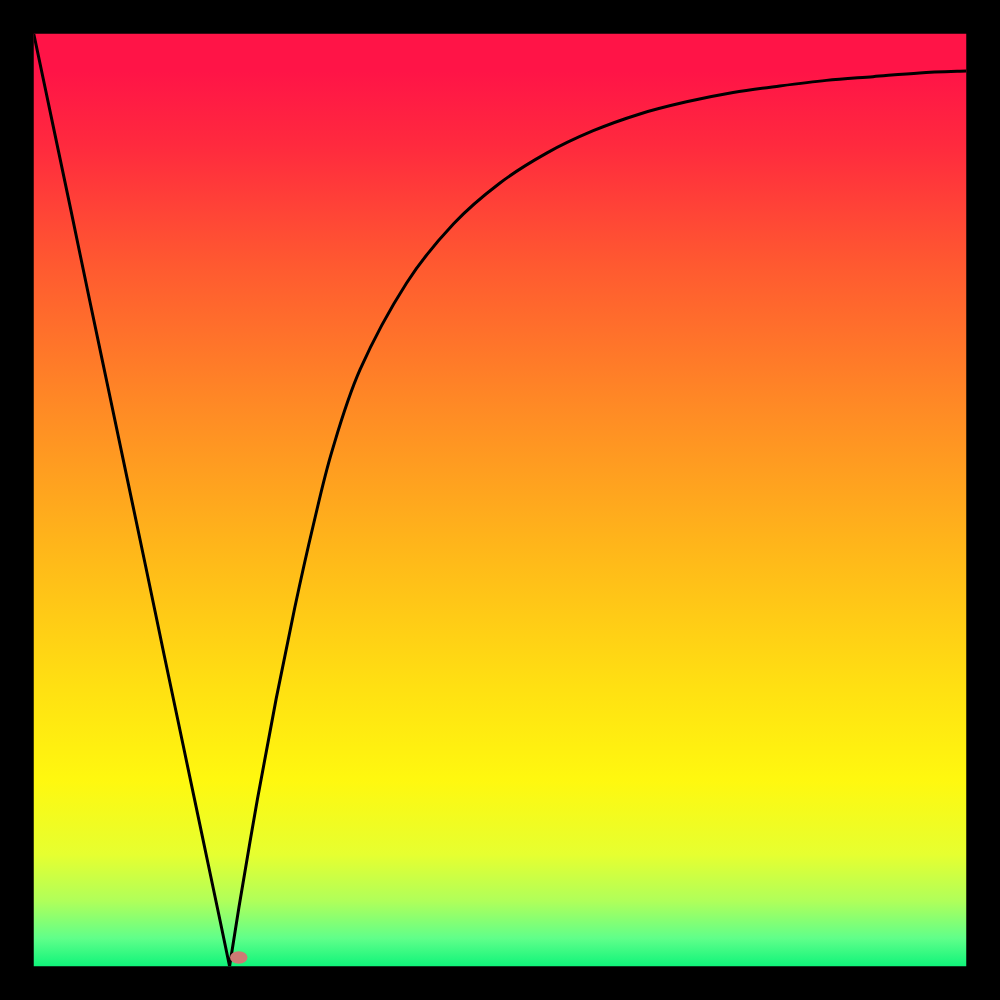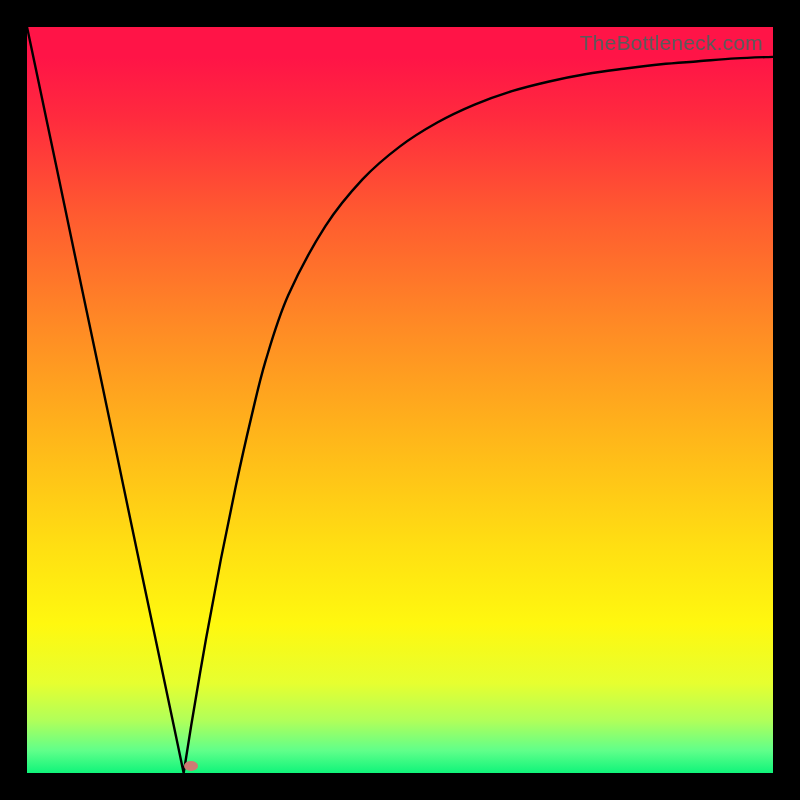--- a/index.html
+++ b/index.html
@@ -61,19 +61,18 @@
     border-radius: 50%;
     background: #cd7a74;
     transform: translate(-50%, -50%);
   }
 </style>
 </head>
 <body>
 
 <div class="frame">
   <div class="plot-area">
-    <div class="watermark">TheBottleneck.com</div>
     <svg class="curve" viewBox="0 0 746 746" preserveAspectRatio="none">
       <path id="curve-path" d="M 0.00 0.00 C 2.49 11.81 9.95 47.25 14.92 70.87 C 19.89 94.49 24.87 117.99 29.84 141.74 C 34.81 165.49 39.79 189.61 44.76 213.36 C 49.73 237.10 54.71 260.60 59.68 284.23 C 64.65 307.85 69.63 331.47 74.60 355.10 C 79.57 378.72 84.55 402.22 89.52 425.97 C 94.49 449.71 99.47 473.83 104.44 497.58 C 109.41 521.33 114.39 544.83 119.36 568.45 C 124.33 592.08 129.31 615.70 134.28 639.32 C 139.25 662.95 145.47 692.41 149.20 710.19 L 156.66 746.00 L 164.12 699.00 C 167.85 676.62 174.07 639.57 179.04 611.72 C 184.01 583.87 188.99 557.39 193.96 531.90 C 198.93 506.41 203.91 482.04 208.88 458.79 C 213.85 435.54 218.83 413.28 223.80 392.40 C 228.77 371.51 232.50 354.10 238.72 333.46 C 244.94 312.82 251.15 290.94 261.10 268.56 C 271.05 246.18 285.97 218.58 298.40 199.18 C 310.83 179.79 323.27 165.49 335.70 152.18 C 348.13 138.88 360.57 128.81 373.00 119.36 C 385.43 109.91 397.87 102.45 410.30 95.49 C 422.73 88.53 435.17 82.81 447.60 77.58 C 460.03 72.36 472.47 68.01 484.90 64.16 C 497.33 60.30 509.77 57.32 522.20 54.46 C 534.63 51.60 547.07 49.11 559.50 47.00 C 571.93 44.88 584.37 43.39 596.80 41.78 C 609.23 40.16 621.67 38.54 634.10 37.30 C 646.53 36.06 658.97 35.31 671.40 34.32 C 683.83 33.32 696.27 32.08 708.70 31.33 C 721.13 30.59 739.78 30.09 746.00 29.84" fill="none" stroke="#000" stroke-width="2.4" stroke-linejoin="round" stroke-linecap="round"></path>
     </svg>
     <div id="marker" class="marker" style="left: 164.12px; top: 738.54px;"></div>
   </div>
 </div>
 
 </body></html>

